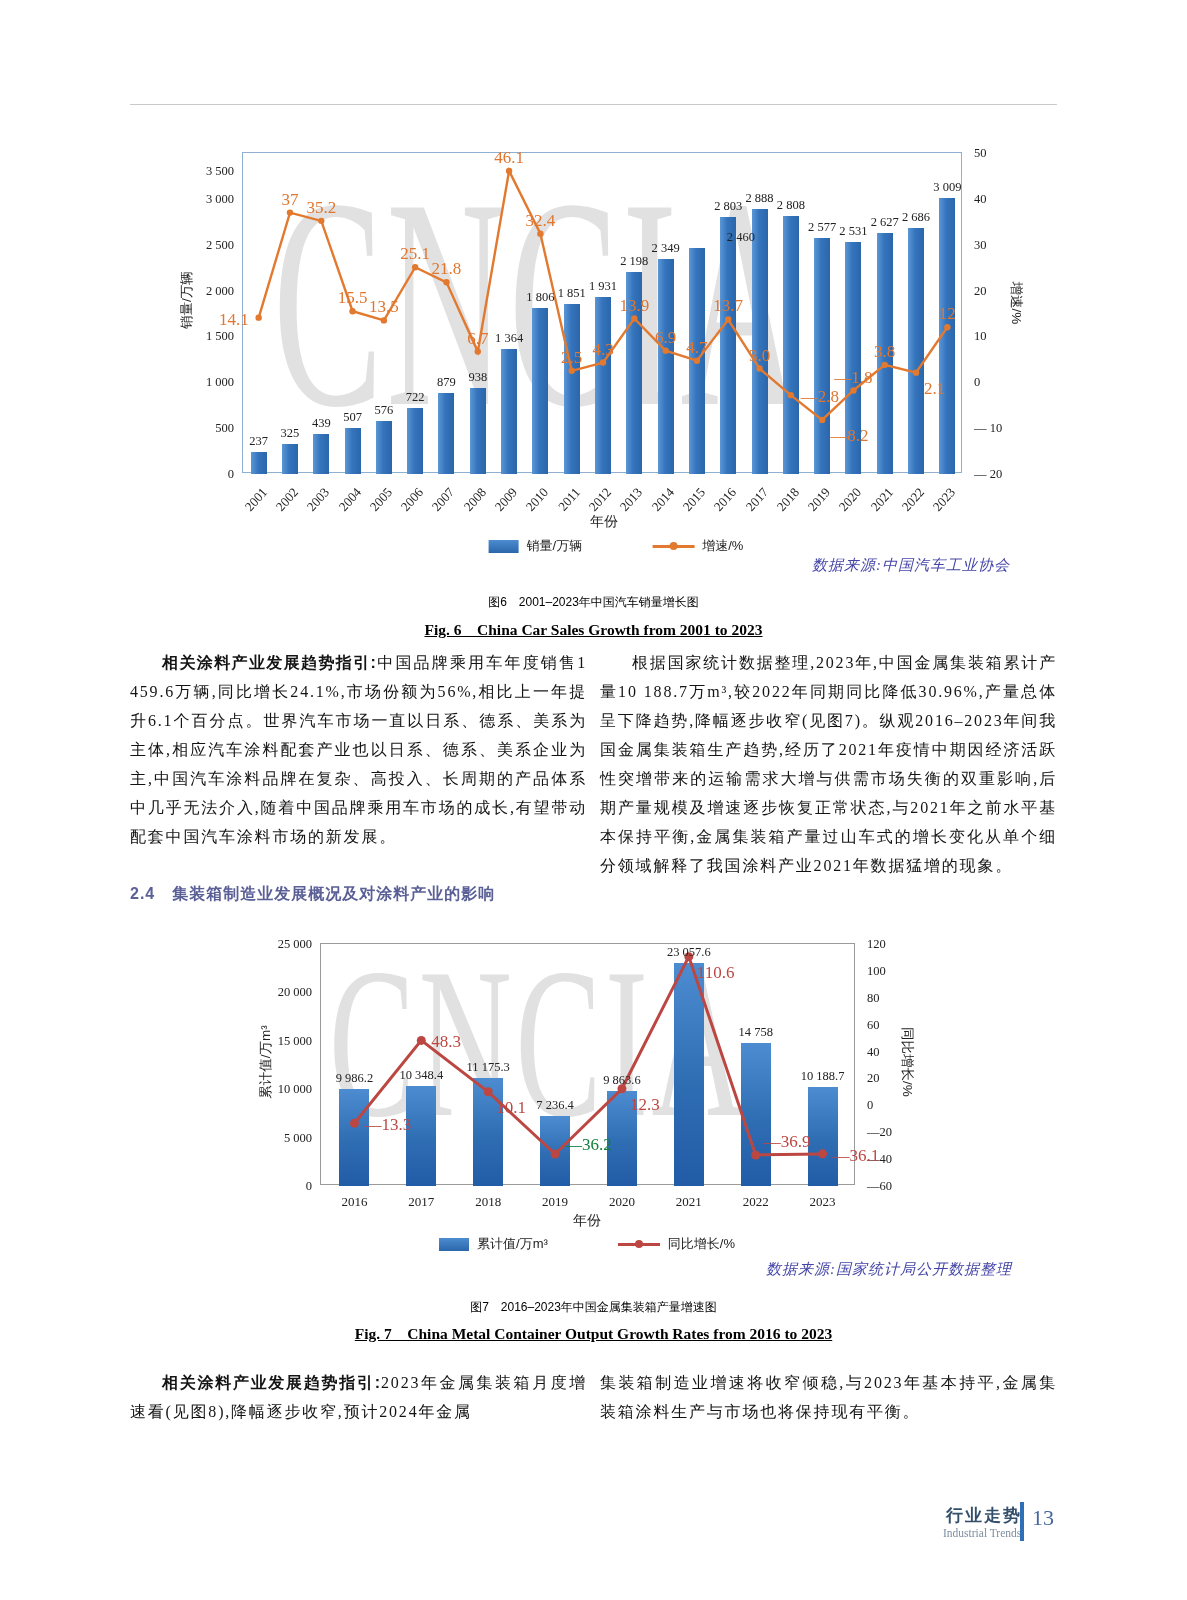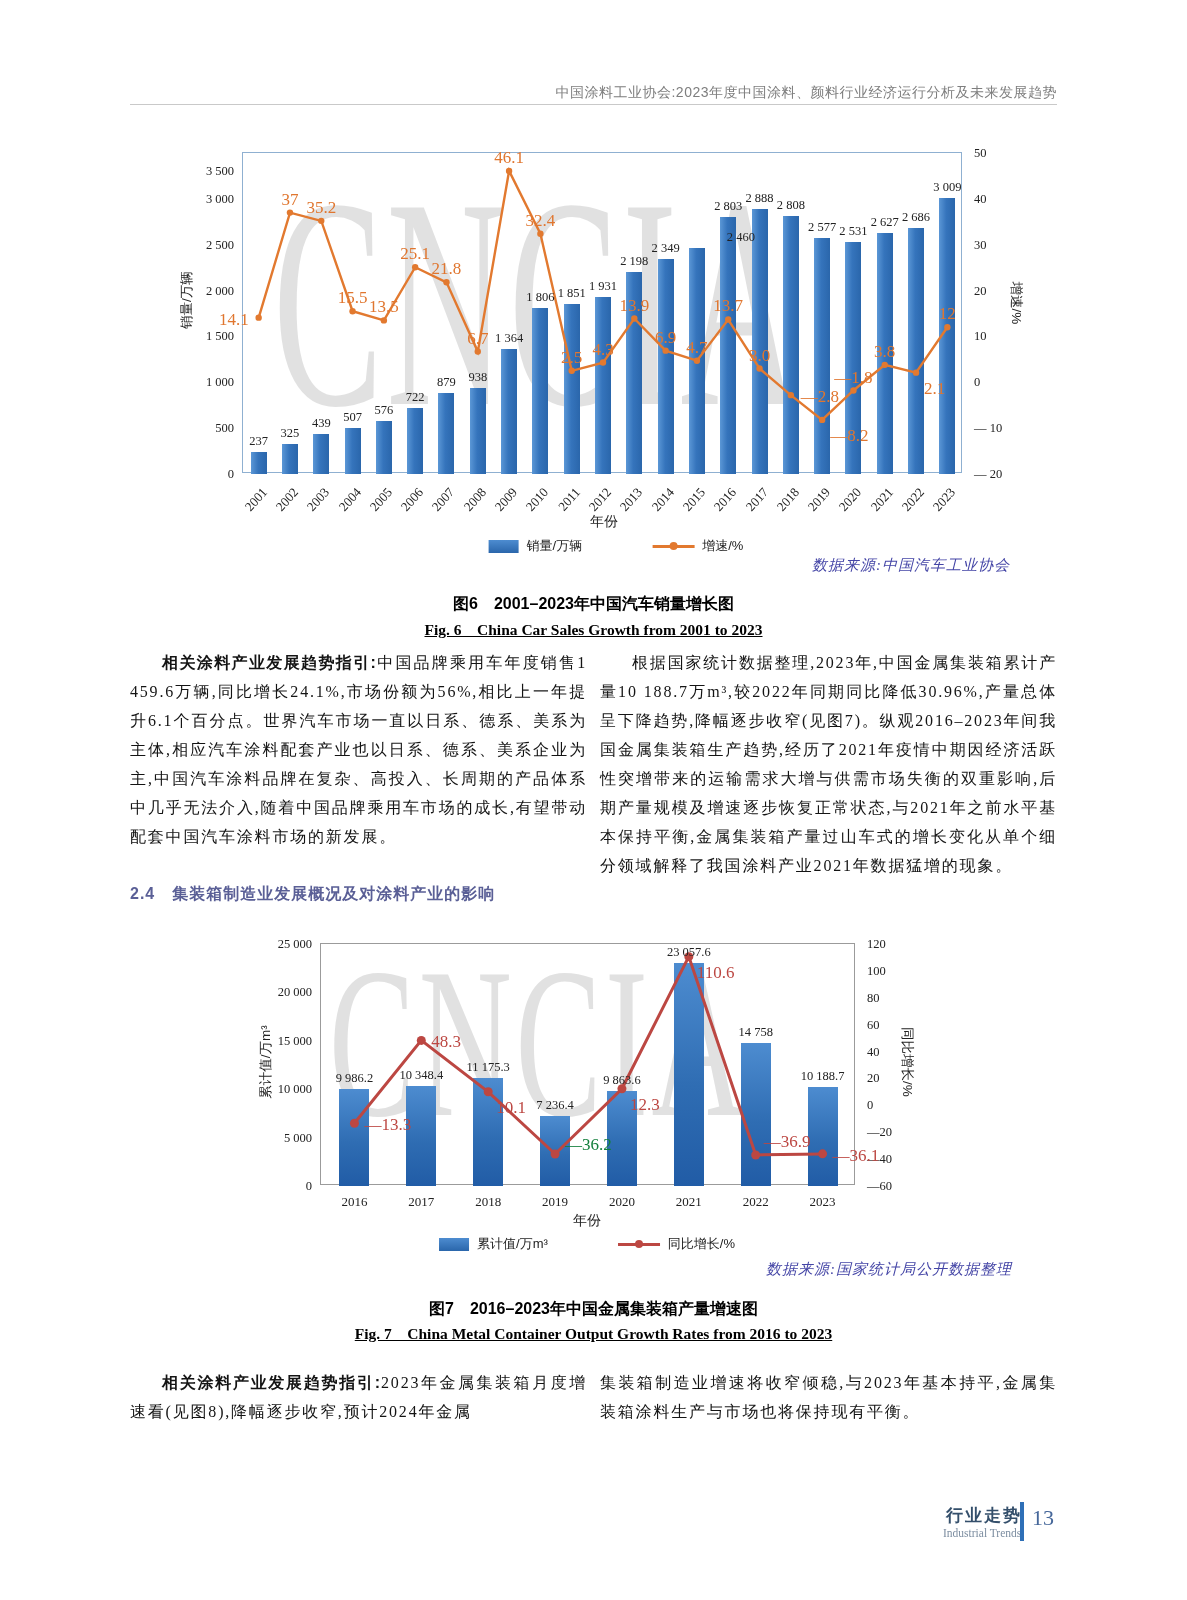--- a/index.html
+++ b/index.html
@@ -43,21 +43,21 @@
   .swatch-bar{width:30px;height:13px;display:inline-block;}
   .sb1{background:linear-gradient(180deg,#4d8cd0,#2a66ab);}
   .swatch-line{position:relative;width:42px;height:3px;display:inline-block;}
   .swatch-line i{position:absolute;left:50%;top:50%;width:8px;height:8px;border-radius:50%;transform:translate(-50%,-50%);}
   .orange{background:#e2792f;} .orange i{background:#e2792f;}
   .red{background:#bc4742;} .red i{background:#bc4742;}
   .source{position:absolute;font-family:"Liberation Serif",serif;font-style:italic;
           color:#4445a6;font-size:15px;letter-spacing:1px;}
   #src1{right:177px;top:556px;}
   #src2{right:175px;top:1260px;}
-  .cap-cn{position:absolute;left:130px;width:927px;text-align:center;font-weight:700;font-size:16px;color:#000;}
+  .cap-cn{position:absolute;left:130px;width:927px;text-align:center;font-weight:400;font-size:12px;color:#000;}
   #cap1{top:594px;} #cap2{top:1299px;}
   .cap-en{position:absolute;left:130px;width:927px;text-align:center;font-weight:700;font-size:15.5px;
           font-family:"Liberation Serif",serif;color:#000;text-decoration:underline;}
   #capen1{top:620px;} #capen2{top:1324px;}
   
   .col{position:absolute;width:457px;font-family:"Liberation Serif",serif;font-size:16px;
        line-height:29px;letter-spacing:1.8px;text-align:justify;color:#141414;}
   #col-l{left:130px;top:648px;}
   #col-r{left:600px;top:648px;}
   #col-l2{left:130px;top:1368px;}
@@ -71,21 +71,20 @@
   .f-zh{position:absolute;left:946px;top:1504px;font-weight:700;font-size:17px;color:#344f6b;letter-spacing:2px;text-align:center;}
   .f-en{position:absolute;left:943px;top:1527px;font-size:11.5px;color:#7c8da0;font-family:"Liberation Serif",serif;}
   .f-bar{position:absolute;left:1020px;top:1502px;width:4px;height:39px;background:#2e6fb7;}
   .f-page{position:absolute;left:1032px;top:1505px;font-size:22px;color:#46679a;font-family:"Liberation Serif",serif;}
 </style>
 </head>
 <body>
 
 <div class="page">
 
-  <div class="header">中国涂料工业协会:2023年度中国涂料、颜料行业经济运行分析及未来发展趋势</div>
   <div class="rule"></div>
 
   <div id="chart-fig6" class="plot">
       <div class="wm" style="left: 30px; top: 42px; font-size: 300px; line-height: 216px; transform: scaleX(0.55); letter-spacing: 6px;">CNCIA</div>
       <span class="tick tl" style="left: -9px; top: 18px;">3 500</span>
       <span class="tick tl" style="left: -9px; top: 45.8571px;">3 000</span>
       <span class="tick tl" style="left: -9px; top: 91.7143px;">2 500</span>
       <span class="tick tl" style="left: -9px; top: 137.571px;">2 000</span>
       <span class="tick tl" style="left: -9px; top: 183.429px;">1 500</span>
       <span class="tick tl" style="left: -9px; top: 229.286px;">1 000</span>

